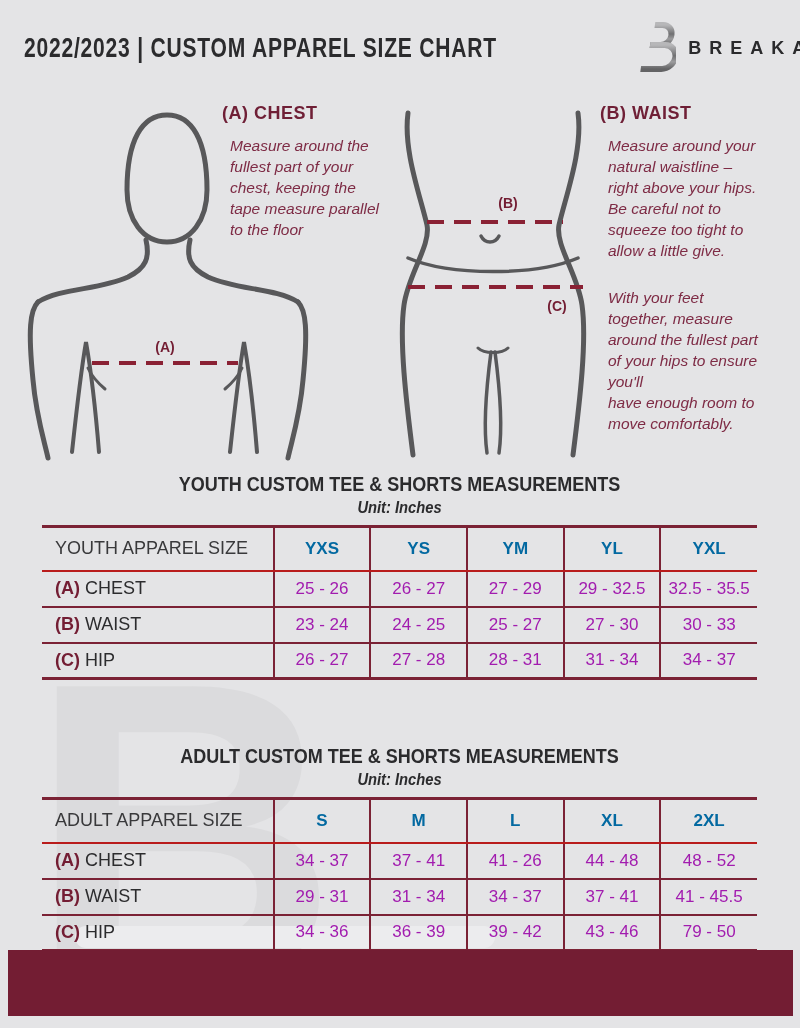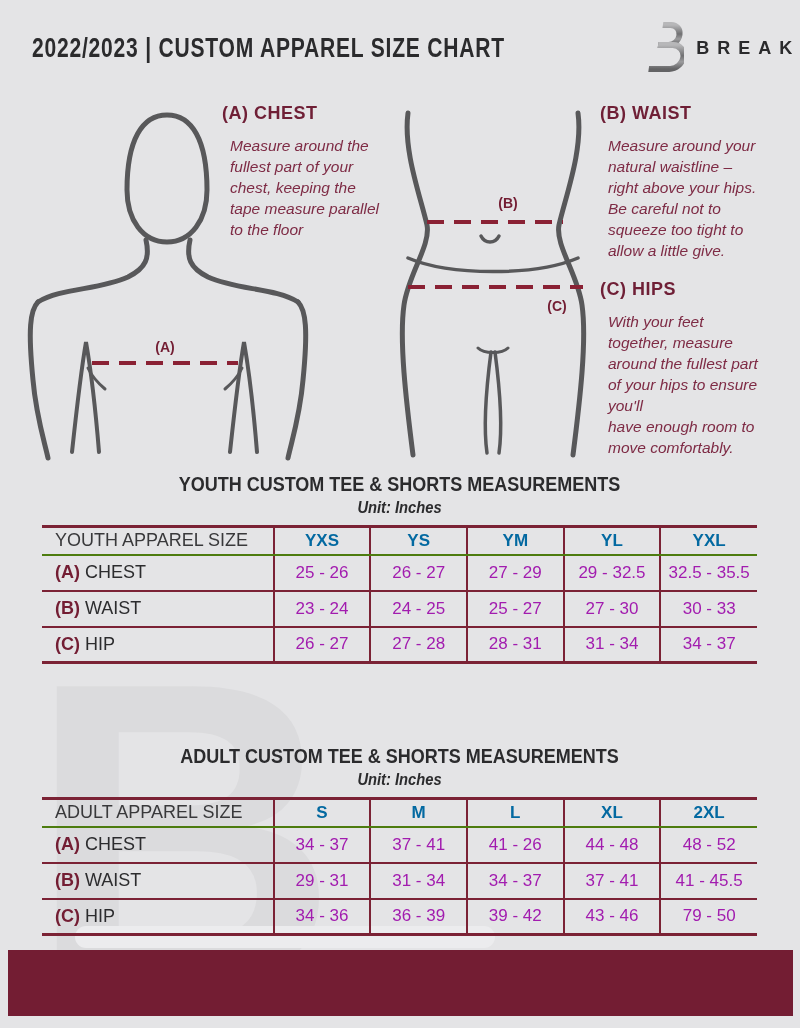--- a/index.html
+++ b/index.html
@@ -1,20 +1,20 @@
 <!DOCTYPE html>
 <html><head>
 <meta charset="utf-8">
 <style>
   html,body{margin:0;padding:0;}
   body{background:#cfcfd1;font-family:"Liberation Sans",sans-serif;}
   .page{position:relative;width:800px;height:1028px;background:#e4e4e6;overflow:hidden;margin:0 auto;}
 
   
-  .header{position:absolute;top:0;left:0;width:800px;height:96px;display:flex;align-items:center;justify-content:space-between;padding:0 32px;box-sizing:border-box;z-index:3;}
+  .header{position:absolute;top:0;left:0;width:800px;height:96px;display:flex;align-items:center;justify-content:space-between;padding:0 24px;box-sizing:border-box;z-index:3;}
   .doc-title{font-size:27px;font-weight:700;color:#2b2b2d;letter-spacing:1px;transform:scaleX(0.78);transform-origin:left center;white-space:nowrap;}
   .brand{display:flex;align-items:center;gap:12px;}
   .brand-name{font-size:18px;font-weight:700;letter-spacing:8px;color:#2a2a2c;white-space:nowrap;}
 
   
   .figure-area{position:absolute;top:95px;left:0;width:800px;height:372px;z-index:2;}
   .figure-svg{position:absolute;top:0;left:0;}
   .instr{position:absolute;z-index:3;}
   .instr h3{margin:0 0 11px 0;font-size:18px;font-weight:700;color:#6f1f36;letter-spacing:.5px;}
   .instr p{margin:8px;font-size:15.5px;line-height:21px;font-style:italic;font-weight:500;color:#7e2b45;white-space:pre-line;}
@@ -24,21 +24,21 @@
 
   
   .tbl-section{position:absolute;left:42px;width:715px;z-index:2;}
   .tbl-youth{top:473px;}
   .tbl-adult{top:745px;}
   .tbl-title{font-size:20px;font-weight:700;color:#2b2b2d;text-align:center;transform:scaleX(0.9);transform-origin:center;white-space:nowrap;}
   .tbl-unit{font-size:16px;font-weight:600;font-style:italic;color:#2b2b2d;text-align:center;margin-top:3px;transform:scaleX(0.92);}
   table.size{width:100%;border-collapse:collapse;table-layout:fixed;margin-top:8px;border-top:3px solid #7b2235;border-bottom:3px solid #7b2235;background:transparent;}
   table.size th,table.size td{border-left:2px solid #7b2235;box-sizing:border-box;}
   table.size th:first-child,table.size td:first-child{border-left:none;}
-  table.size thead th{height:28px;border-bottom:2px solid #4d7c0f;}
+  table.size thead th{height:44px;border-bottom:2px solid #b91c1c;}
   table.size tbody tr+tr td{border-top:2px solid #7b2235;}
   table.size tbody td{height:36px;}
   th.rowhead{font-weight:400;font-size:18px;color:#39393b;text-align:left;padding-left:13px;}
   th.sizecode{font-weight:700;font-size:17px;color:#0369a1;text-align:center;}
   td.val{font-size:17px;color:#a21caf;text-align:center;}
   td.rowlabel{font-size:18px;color:#2c2c2e;text-align:left;padding-left:13px;}
   td.rowlabel .pfx{color:#731d33;font-weight:700;margin-right:5px;}
   col.c-label{width:32.4%;}
   col.c-size{width:13.52%;}
 
@@ -135,21 +135,20 @@
     <div class="instr instr-waist">
       <h3>(B) WAIST</h3>
       <p>Measure around your
 natural waistline –
 right above your hips.
 Be careful not to
 squeeze too tight to
 allow a little give.</p>
     </div>
     <div class="instr instr-hips">
-      <h3>(C) HIPS</h3>
       <p>With your feet
 together, measure
 around the fullest part
 of your hips to ensure
 you'll
 have enough room to
 move comfortably.</p>
     </div>
   </div>
 

